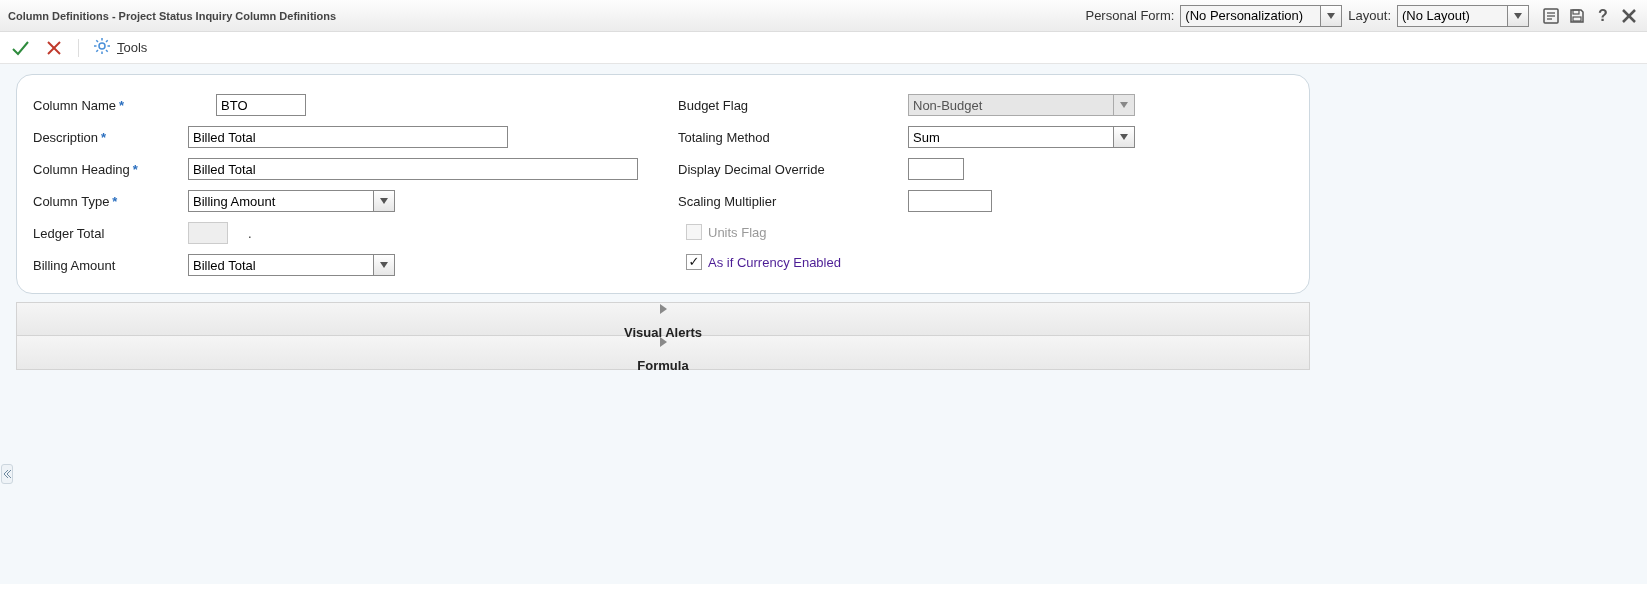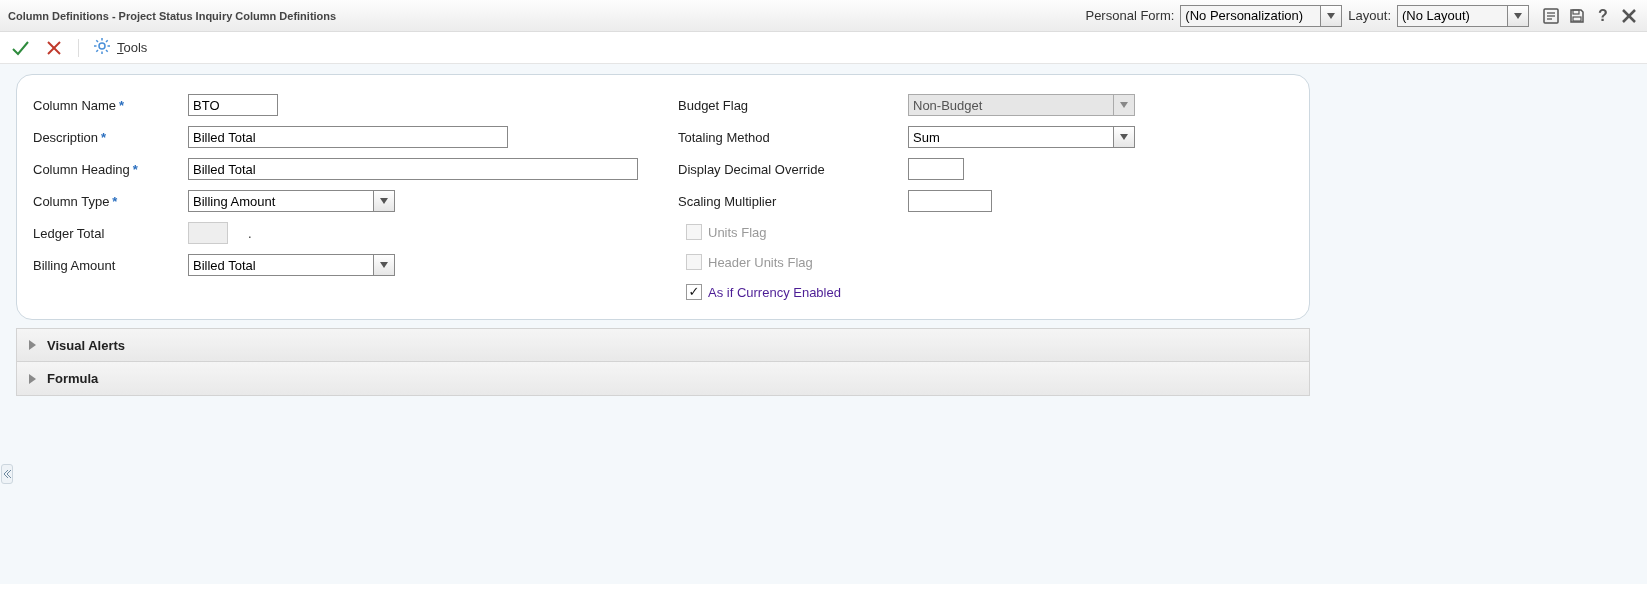--- a/index.html
+++ b/index.html
@@ -118,21 +118,21 @@
     margin-left: 3px;
   }
   input.text-input, .select-combo {
     height: 22px;
     border: 1px solid #888;
     font-size: 13px;
     padding: 0 4px;
     background: #fff;
     font-family: Arial, sans-serif;
   }
-  .w-short { width: 90px; }
+  .w-short { width: 90px; margin-left: 28px; }
   .w-med { width: 320px; }
   .w-long { width: 450px; }
   .combo-wrap {
     display: inline-flex;
     position: relative;
   }
   .combo-input {
     height: 22px;
     border: 1px solid #888;
     border-right: none;
@@ -209,20 +209,21 @@
   }
   .acc-item {
     background: linear-gradient(#f5f5f5, #e9e9e9);
     border: 1px solid #d3d3d3;
     height: 34px;
     display: flex;
     align-items: center;
     gap: 10px;
     padding: 0 10px;
     cursor: pointer;
+    flex-direction: column;
   }
   .acc-item + .acc-item { border-top: none; }
   .acc-caret {
     display: inline-flex;
     align-items: center;
     color: #888;
   }
   .acc-label {
     font-weight: bold;
     color: #222;
@@ -428,24 +429,20 @@
       <div class="form-row">
         <div class="form-label" style="width:230px">Scaling Multiplier</div>
         <input class="text-input" style="width: 84px;" value="">
       </div>
 
       <div class="chk-row" style="margin-left:8px">
         <span class="chk disabled"></span>
         <span>Units Flag</span>
       </div>
 
-      <div class="chk-row" style="margin-left:8px">
-        <span class="chk disabled"></span>
-        <span>Header Units Flag</span>
-      </div>
 
       <div class="chk-row enabled" style="margin-left:8px">
         <span class="chk checked"></span>
         <span>As if Currency Enabled</span>
       </div>
 
     </div>
   </div>
 
   <div class="accordion">

